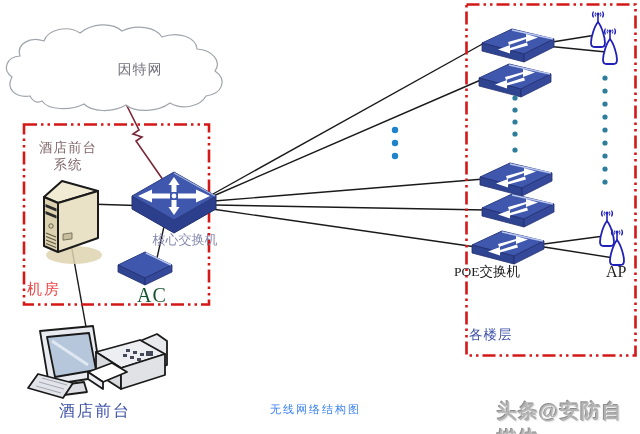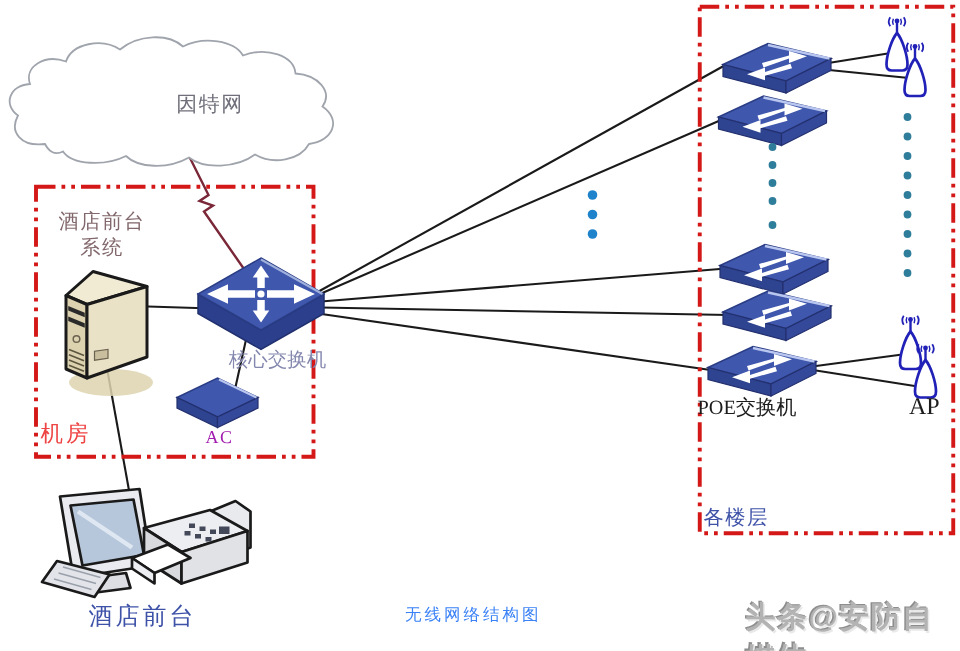--- a/index.html
+++ b/index.html
@@ -5,25 +5,25 @@
   html,body{margin:0;padding:0;background:#fff;}
   #stage{position:relative;width:640px;height:434px;background:#fff;overflow:hidden;
          font-family:"Liberation Serif","DejaVu Serif",serif;}
   #gfx{position:absolute;left:0;top:0;z-index:1;}
   .lbl{position:absolute;z-index:2;white-space:pre-line;}
   .lbl.center{text-align:center;}
   #internet-label{left:100px;top:61px;width:80px;font-size:14px;color:#70707c;letter-spacing:1px;}
   #system-label{left:21px;top:139px;width:94px;font-size:13.5px;line-height:17px;color:#82686c;letter-spacing:1px;}
   #core-switch-label{left:133px;top:231px;width:80px;font-size:13px;color:#8487ae;margin-left:12px;}
   #jifang-label{left:27px;top:280px;font-size:15px;color:#ef4444;letter-spacing:2px;}
-  #ac-label{left:137px;top:284px;font-size:12px;color:#a21caf;letter-spacing:1px;}
+  #ac-label{left:137px;top:284px;font-size:20px;color:#14532d;letter-spacing:1px;}
   #frontdesk-label{left:50px;top:401px;width:90px;font-size:16px;color:#3e52a8;letter-spacing:2px;}
-  #poe-label{left:465px;top:263px;font-size:13.5px;color:#1c1c1c;}
+  #poe-label{left:454px;top:263px;font-size:13.5px;color:#1c1c1c;}
   #ap-label{left:606px;top:263px;font-size:16px;color:#1c1c1c;}
-  #floors-label{left:469px;top:336px;font-size:13.5px;color:#3e52a8;letter-spacing:1px;}
+  #floors-label{left:469px;top:326px;font-size:13.5px;color:#3e52a8;letter-spacing:1px;}
   #diagram-title{left:270px;top:402px;width:160px;font-size:11px;color:#3b82f6;letter-spacing:2px;text-align:left;}
   #watermark{left:497px;top:398px;font-size:20px;font-weight:bold;color:#b3b3b3;
              font-family:"Liberation Sans","DejaVu Sans",sans-serif;letter-spacing:1px;
              text-shadow:1px 1px 0 #e9e9e9,-1px -1px 0 #8d8d8d;}
 </style>
 </head>
 <body>
 
 <div id="stage">
 

